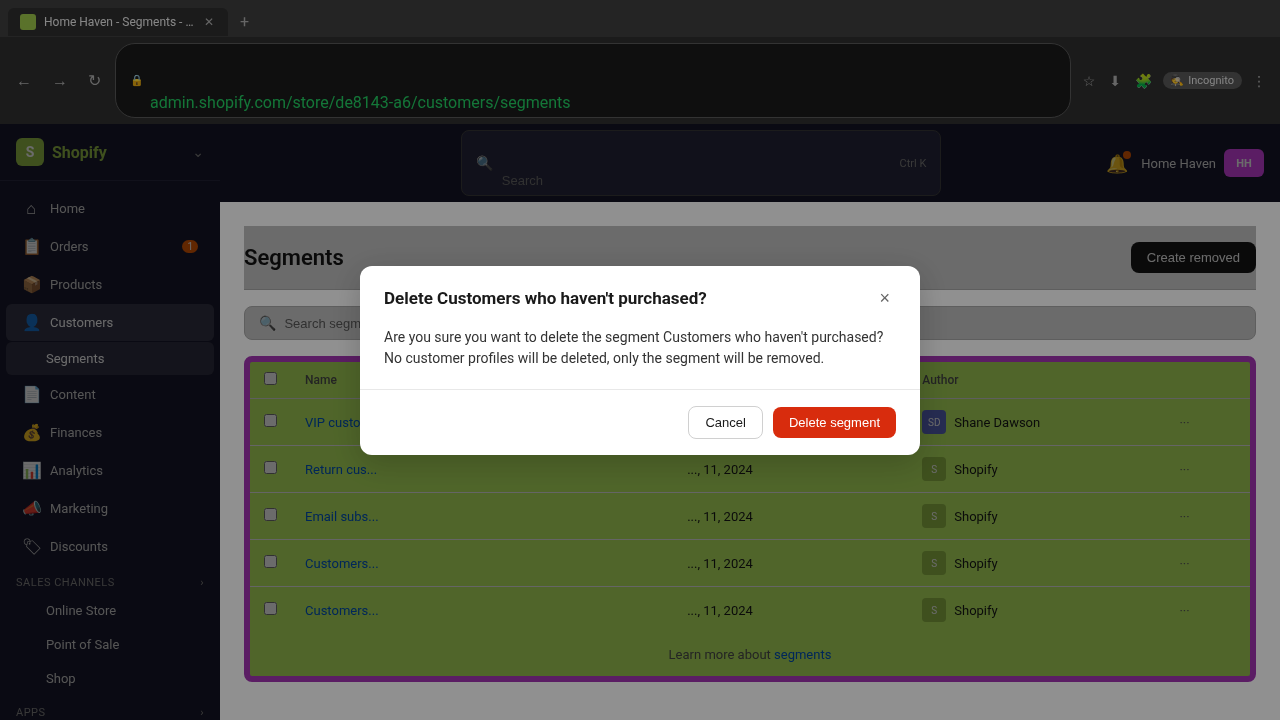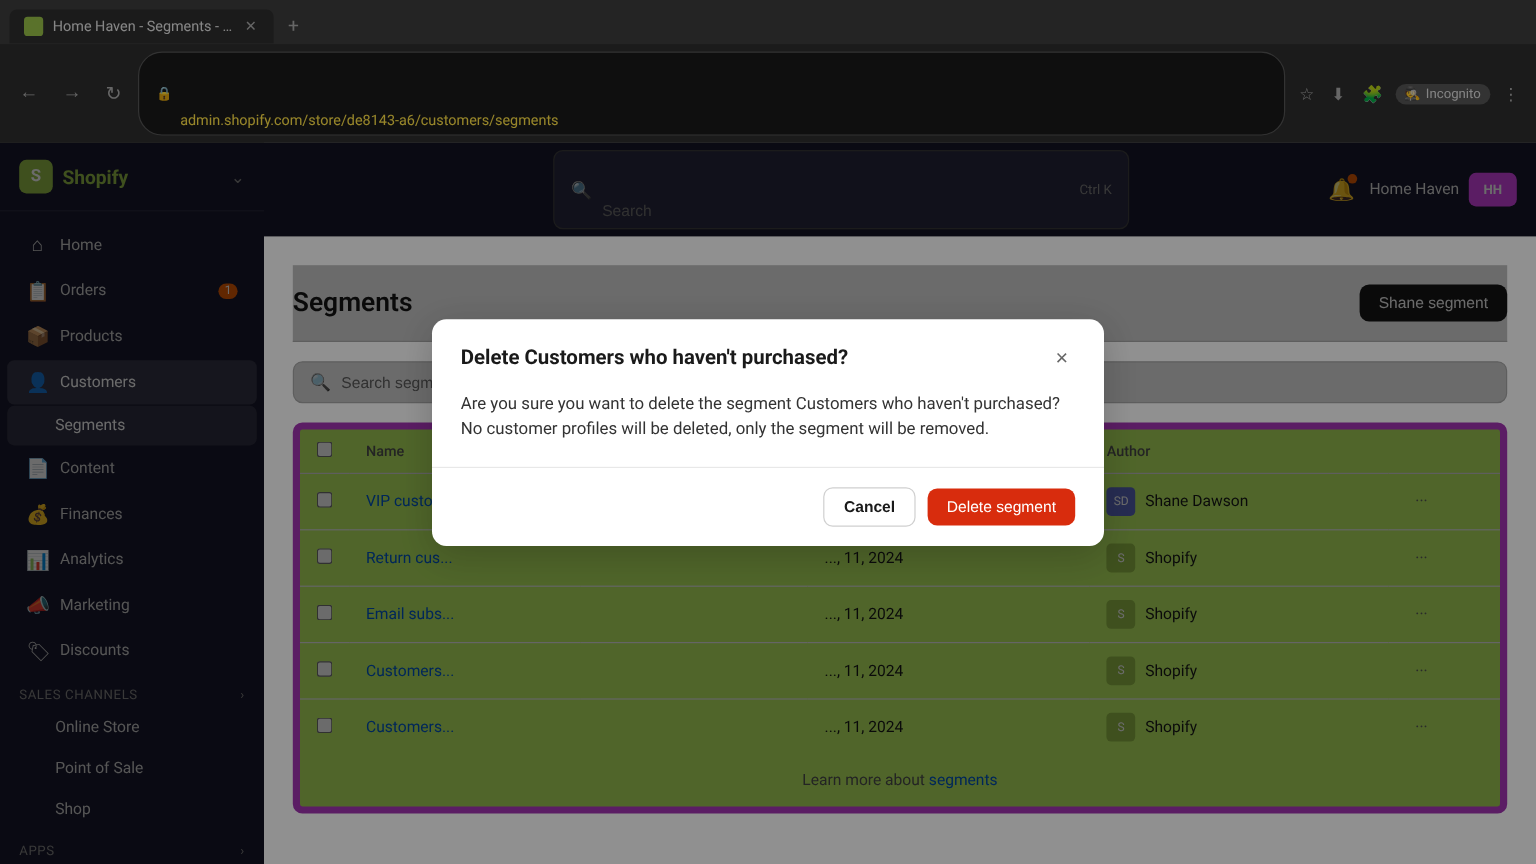--- a/index.html
+++ b/index.html
@@ -11,21 +11,21 @@
     .browser-tab { display: flex; align-items: center; background: #1a1a2e; border-radius: 6px 6px 0 0; padding: 6px 12px; gap: 8px; max-width: 220px; }
     .browser-tab.active { background: #2d2d2d; }
     .tab-favicon { width: 16px; height: 16px; background: #96bf48; border-radius: 3px; display: flex; align-items: center; justify-content: center; flex-shrink: 0; }
     .tab-title { color: #e0e0e0; font-size: 12px; white-space: nowrap; overflow: hidden; text-overflow: ellipsis; }
     .tab-close { color: #aaa; font-size: 12px; cursor: pointer; padding: 0 2px; }
     .tab-new { color: #aaa; padding: 6px 8px; cursor: pointer; font-size: 16px; }
     .browser-nav { display: flex; align-items: center; background: #2d2d2d; padding: 6px 10px; gap: 8px; }
     .nav-btn { color: #aaa; background: none; border: none; cursor: pointer; font-size: 16px; padding: 4px 6px; border-radius: 4px; }
     .address-bar { flex: 1; background: #1a1a1a; border: 1px solid #555; border-radius: 20px; padding: 5px 14px; color: #ddd; font-size: 13px; display: flex; align-items: center; gap: 6px; }
     .address-lock { color: #aaa; font-size: 11px; }
-    .address-text { color: #fde047; font-size: 12px; flex: 1; margin-top: 44px; }
+    .address-text { color: #22c55e; font-size: 16px; flex: 1; margin-top: 44px; }
     .nav-actions { display: flex; gap: 6px; align-items: center; }
     .nav-icon-btn { color: #aaa; background: none; border: none; cursor: pointer; font-size: 14px; padding: 4px; }
     .incognito-badge { background: #555; color: #ddd; font-size: 11px; padding: 2px 8px; border-radius: 10px; display: flex; align-items: center; gap: 4px; }
 
     
     .app-layout { display: flex; flex: 1; overflow: hidden; }
 
     
     .sidebar { width: 220px; background: #1a1a2e; color: #ccc; display: flex; flex-direction: column; overflow-y: auto; flex-shrink: 0; }
     .sidebar-header { padding: 14px 16px; display: flex; align-items: center; gap: 10px; border-bottom: 1px solid #2a2a40; }
@@ -80,21 +80,21 @@
 
     
     .modal-overlay { position: fixed; top: 0; left: 0; width: 100%; height: 100%; background: rgba(0,0,0,0.4); display: flex; align-items: center; justify-content: center; z-index: 1000; }
     .modal { background: white; border-radius: 12px; width: 560px; padding: 0; box-shadow: 0 8px 32px rgba(0,0,0,0.2); }
     .modal-header { display: flex; align-items: center; justify-content: space-between; padding: 20px 24px 16px; }
     .modal-title { font-size: 17px; font-weight: 700; color: #1a1a1a; }
     .modal-close { background: none; border: none; cursor: pointer; color: #666; font-size: 18px; padding: 2px 6px; border-radius: 4px; }
     .modal-body { padding: 0 24px 20px; }
     .modal-body p { font-size: 14px; color: #333; line-height: 1.5; }
     .modal-footer { display: flex; align-items: center; justify-content: flex-end; gap: 10px; padding: 16px 24px; border-top: 1px solid #e8e8e8; }
-    .btn-cancel { background: white; color: #1a1a1a; border: 1px solid #d0d0d0; padding: 8px 16px; border-radius: 8px; cursor: pointer; font-size: 13px; font-weight: 700; }
+    .btn-cancel { background: white; color: #1a1a1a; border: 1px solid #d0d0d0; padding: 8px 16px; border-radius: 8px; cursor: pointer; font-size: 13px; font-weight: 400; }
     .btn-delete { background: #d82c0d; color: white; border: none; padding: 8px 16px; border-radius: 8px; cursor: pointer; font-size: 13px; font-weight: 500; }
 
     
     .dimmed { filter: brightness(0.7); pointer-events: none; }
   </style>
 </head>
 <body>
 
 <div class="browser-chrome">
   <div class="browser-tab-bar">
@@ -228,21 +228,21 @@
           <div class="user-avatar">
             <span>HH</span>
           </div>
         </div>
       </div>
     </div>
 
     <div class="content-area dimmed">
       <div class="page-header" style="background:white;padding:16px 0 16px;display:flex;align-items:center;justify-content:space-between;margin-bottom:16px;">
         <h1 class="page-title">Segments</h1>
-        <button class="create-btn">Shane segment</button>
+        <button class="create-btn">Create removed</button>
       </div>
 
       <div class="search-segments">
         <span>🔍</span>
         <input style="border: none; outline: none; font-size: 13px; color: rgb(51, 51, 51); flex: 1 1 0%; background: none;" placeholder="Search segments">
       </div>
 
       <div class="table-container">
         <table class="table">
           <thead>

